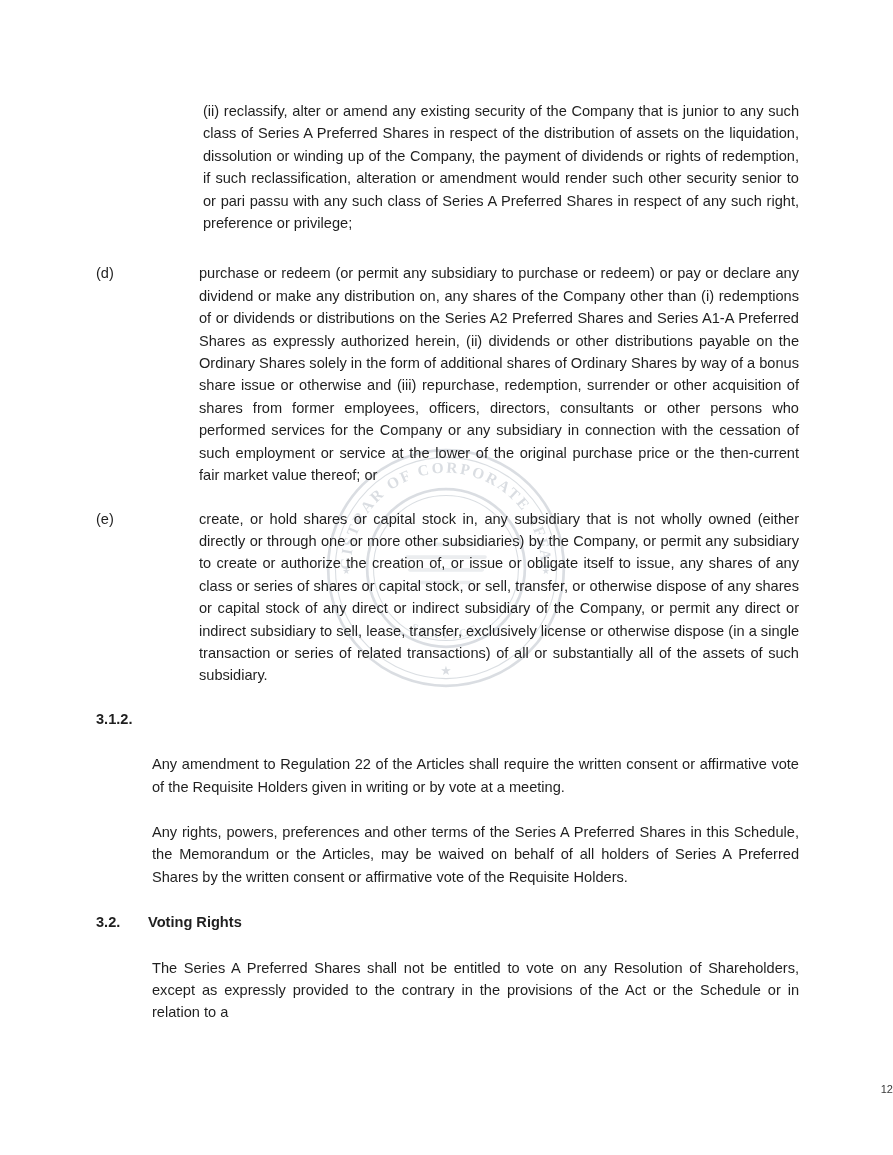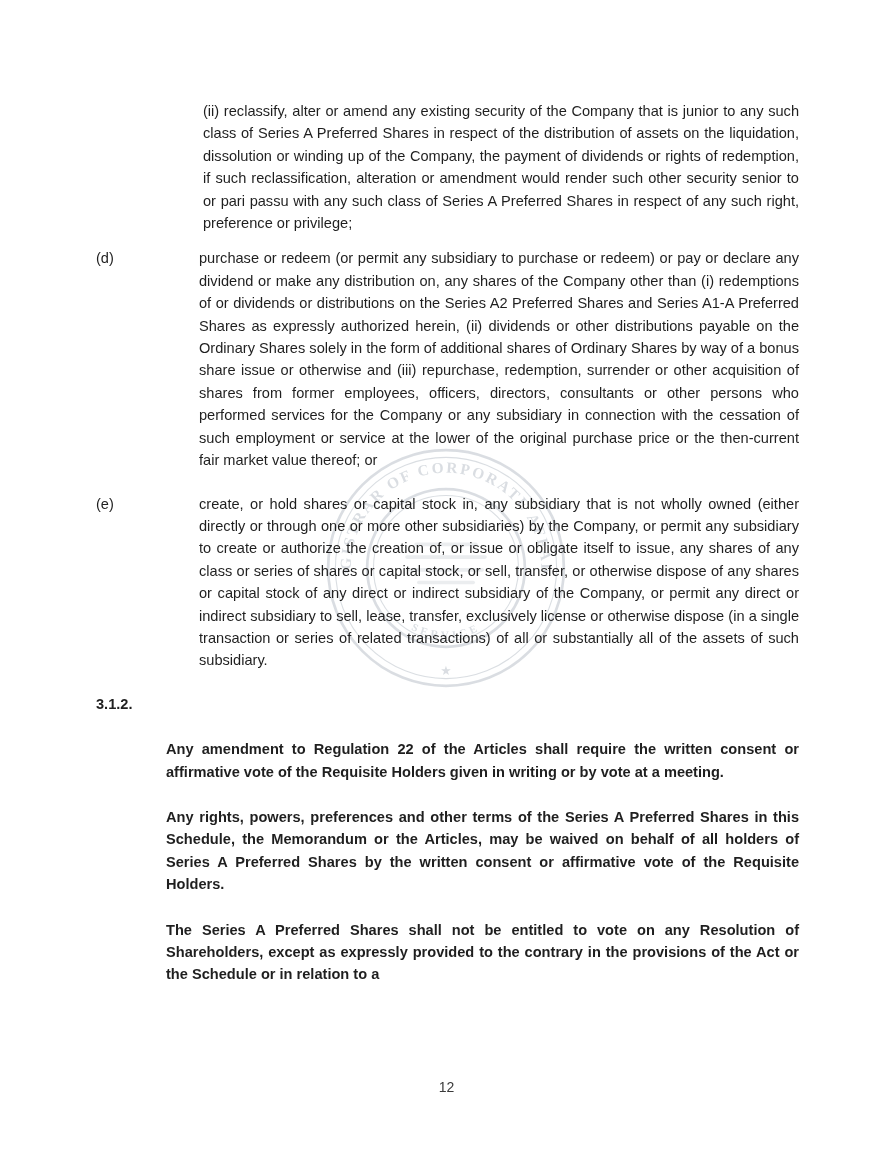--- a/index.html
+++ b/index.html
@@ -20,21 +20,21 @@
     right: 94px;
     top: 100px;
     z-index: 1;
     font-size: 14.6px;
     line-height: 22.4px;
   }
   p { margin: 0; }
   .justify { text-align: justify; }
   .clause-ii {
     margin-left: 107px;
-    margin-bottom: 13px;
+    margin-bottom: 28px;
   }
   .clause-row {
     display: flex;
     margin-bottom: 21px;
   }
   .clause-label {
     flex: 0 0 55px;
     width: 55px;
   }
   .clause-text { flex: 1; margin-left: 48px; }
@@ -43,31 +43,30 @@
     font-weight: 700;
     margin-bottom: 23px;
     margin-top: 2px;
     align-items: flex-end;
   }
   .sec-num {
     flex: 0 0 52px;
     width: 52px;
   }
   .section-body {
-    margin-left: 70px;
+    margin-left: 56px;
     margin-bottom: 23px;
-    font-weight: bold;
   }
   .page-number {
     position: absolute;
     left: 0;
     right: 0;
     bottom: 60px;
-    text-align: center;
-    font-size: 14px;
+    text-align: right;
+    font-size: 11px;
     color: #3a3a3a;
     z-index: 1;
   }
   
   .watermark {
     position: absolute;
     left: 310px;
     top: 432px;
     width: 272px;
     height: 272px;
@@ -136,18 +135,22 @@
       <p class="clause-text justify">create, or hold shares or capital stock in, any subsidiary that is not wholly owned (either directly or through one or more other subsidiaries) by the Company, or permit any subsidiary to create or authorize the creation of, or issue or obligate itself to issue, any shares of any class or series of shares or capital stock, or sell, transfer, or otherwise dispose of any shares or capital stock of any direct or indirect subsidiary of the Company, or permit any direct or indirect subsidiary to sell, lease, transfer, exclusively license or otherwise dispose (in a single transaction or series of related transactions) of all or substantially all of the assets of such subsidiary.</p>
     </div>
 
     <div class="section-heading">
       <span class="sec-num">3.1.2.</span>
     </div>
     <p class="section-body justify">Any amendment to Regulation 22 of the Articles shall require the written consent or affirmative vote of the Requisite Holders given in writing or by vote at a meeting.</p>
 
     <p class="section-body justify">Any rights, powers, preferences and other terms of the Series A Preferred Shares in this Schedule, the Memorandum or the Articles, may be waived on behalf of all holders of Series A Preferred Shares by the written consent or affirmative vote of the Requisite Holders.</p>
 
+    <div class="section-heading">
+      <span class="sec-num">3.2.</span>
+      <span class="sec-title">Voting Rights</span>
+    </div>
     <p class="section-body justify">The Series A Preferred Shares shall not be entitled to vote on any Resolution of Shareholders, except as expressly provided to the contrary in the provisions of the Act or the Schedule or in relation to a</p>
 
   </main>
 
   <div class="page-number">12</div>
 </div>
 
 </body></html>

